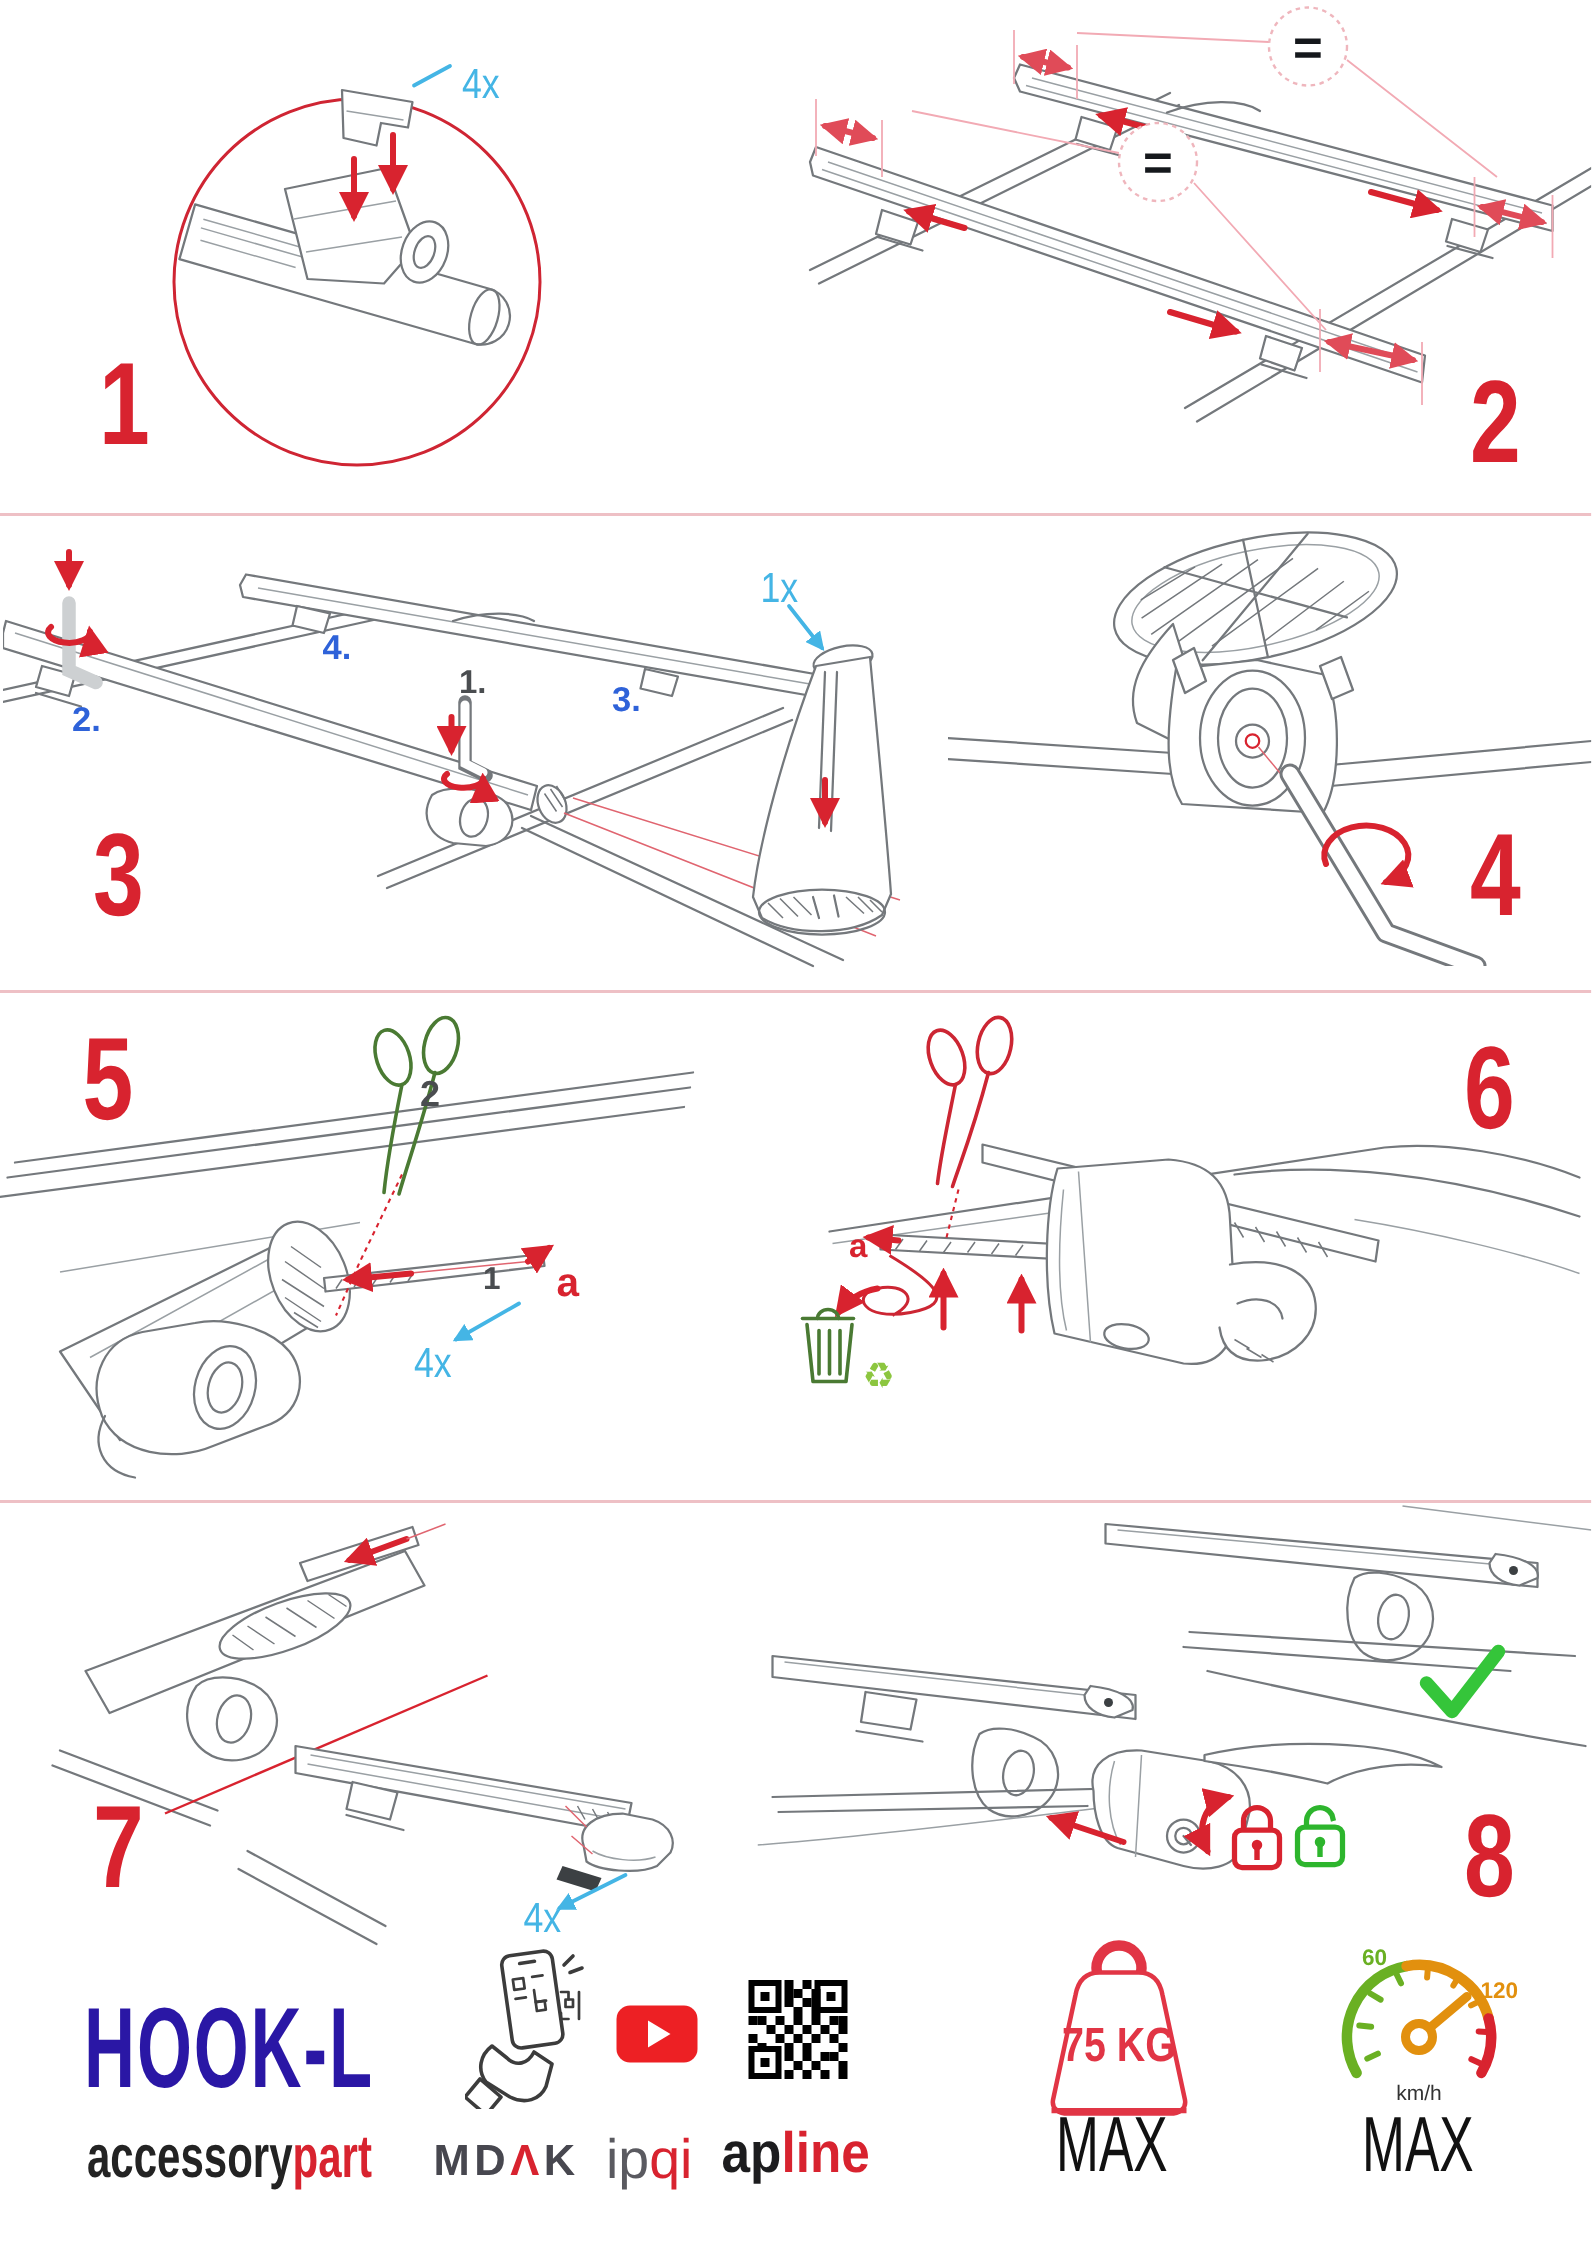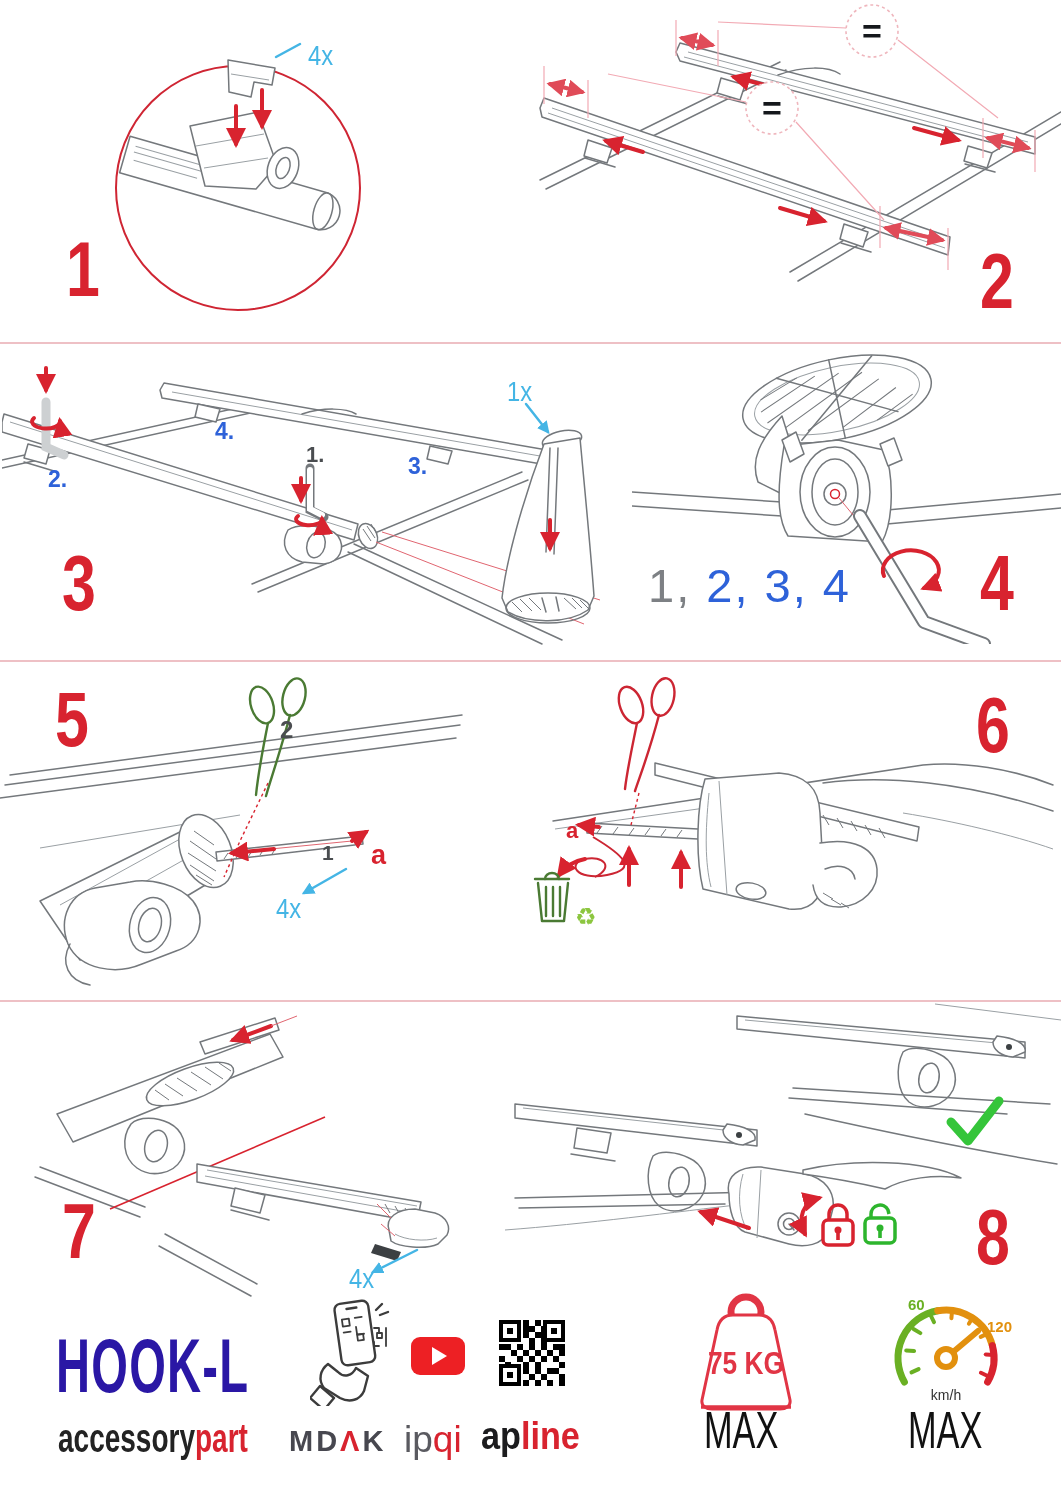--- a/index.html
+++ b/index.html
@@ -209,24 +209,20 @@
     <ellipse class="lnf" cx="203" cy="148" rx="35" ry="45"></ellipse>
     <ellipse class="ln" cx="203" cy="148" rx="23" ry="33"></ellipse>
     <circle class="lnf" cx="203" cy="150" r="11"></circle>
     <circle cx="203" cy="150" r="4.5" fill="none" stroke="#d8232f" stroke-width="1.5"></circle>
     <path class="rthin" d="M207,154 L250,206"></path>
 
     <path d="M228,172 L292,278 L352,300" fill="none" stroke="#74787c" stroke-width="14" stroke-linecap="round" stroke-linejoin="round"></path>
     <path d="M228,172 L292,278 L352,300" fill="none" stroke="#fff" stroke-width="10" stroke-linecap="round" stroke-linejoin="round"></path>
     <path class="ra" d="M252,232 a28,20 0 1 1 40,12" stroke-width="3" marker-end="url(#aR)"></path>
   </svg>
-  <span class="seq" style="left:648px;top:562px">
-    <span class="g">1,</span>
-    <span class="b">2, 3, 4</span>
-  </span>
   <span class="stepnum" style="left:980px;top:552px">4</span>
 
   <svg class="abs" style="left:0;top:663px" width="470" height="337" viewBox="0 0 470 337">
 
     <path class="ln" d="M10,112 L462,52 M5,122 L460,62 M0,135 L456,75"></path>
     <path class="thin" d="M40,185 L240,152"></path>
 
     <path class="lnf" d="M190,164 L40,238 L80,297 L222,212 Z"></path>
     <path class="thin" d="M180,176 L60,242 M196,190 L86,252"></path>
     <ellipse class="lnf" cx="206" cy="188" rx="38" ry="25" transform="rotate(68 206 188)"></ellipse>

